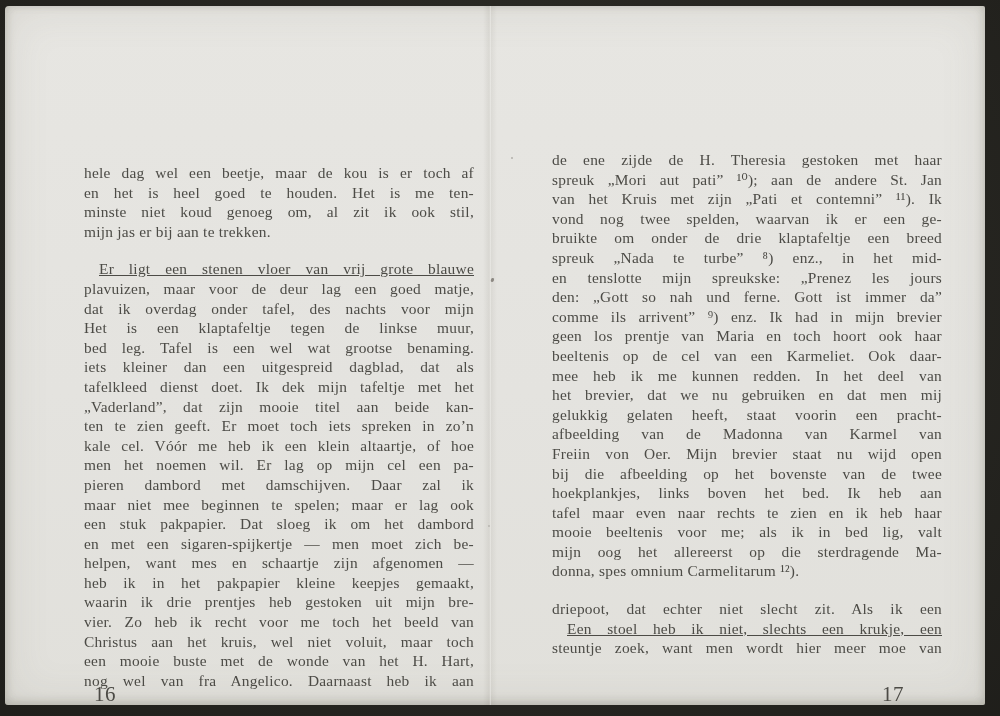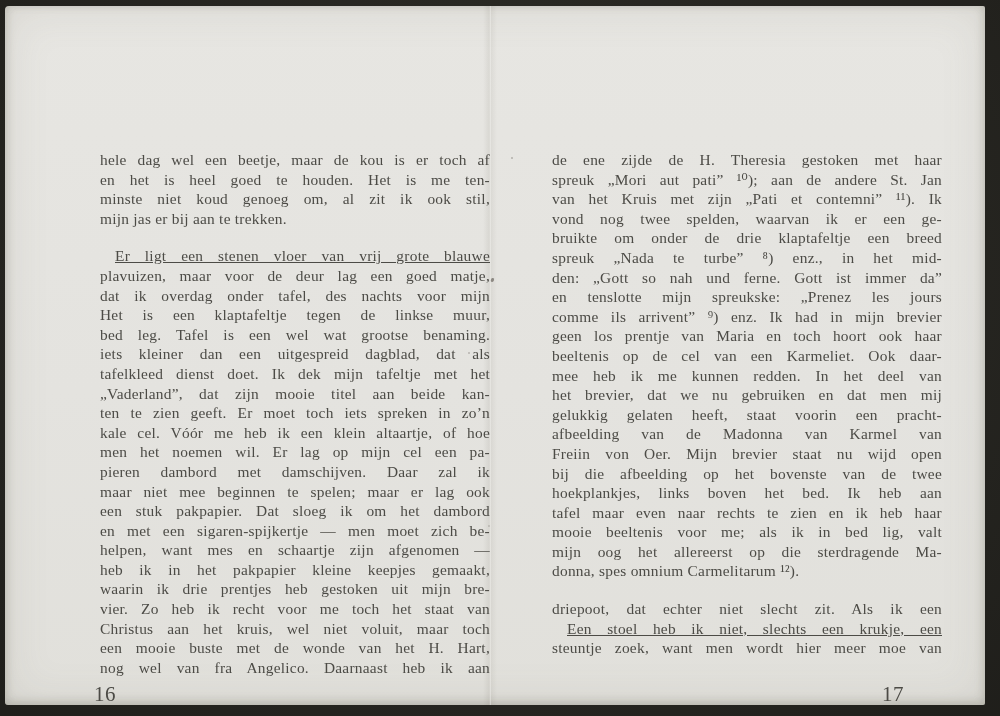--- a/index.html
+++ b/index.html
@@ -65,21 +65,21 @@
   
   .text-col {
     position: absolute;
     top: 144px;
     width: 390px;
     color: #4c4b46;
     font-size: 15.4px;
     line-height: 19.6px;
     letter-spacing: 0.25px;
   }
-  .text-col.left  { left: 95px; }
+  .text-col.left  { left: 79px; margin-top: 13px; }
   .text-col.right { left: 547px; }
 
   .para + .para { margin-top: 18px; }
 
   .line {
     text-align: justify;
     text-align-last: justify;
     white-space: normal;
   }
   .line.left-end { text-align-last: left; }
@@ -125,37 +125,37 @@
           <div class="line">ten te zien geeft. Er moet toch iets spreken in zo’n</div>
           <div class="line">kale cel. Vóór me heb ik een klein altaartje, of hoe</div>
           <div class="line">men het noemen wil. Er lag op mijn cel een pa-</div>
           <div class="line">pieren dambord met damschijven. Daar zal ik</div>
           <div class="line">maar niet mee beginnen te spelen; maar er lag ook</div>
           <div class="line">een stuk pakpapier. Dat sloeg ik om het dambord</div>
           <div class="line">en met een sigaren-spijkertje — men moet zich be-</div>
           <div class="line">helpen, want mes en schaartje zijn afgenomen —</div>
           <div class="line">heb ik in het pakpapier kleine keepjes gemaakt,</div>
           <div class="line">waarin ik drie prentjes heb gestoken uit mijn bre-</div>
-          <div class="line">vier. Zo heb ik recht voor me toch het staat van</div>
+          <div class="line">vier. Zo heb ik recht voor me toch het beeld van</div>
           <div class="line">Christus aan het kruis, wel niet voluit, maar toch</div>
           <div class="line">een mooie buste met de wonde van het H. Hart,</div>
           <div class="line">nog wel van fra Angelico. Daarnaast heb ik aan</div>
         </div>
       </div>
 
     <div class="text-col right">
         <div class="para">
           <div class="line">de ene zijde de H. Theresia gestoken met haar</div>
           <div class="line">spreuk „Mori aut pati” ¹⁰); aan de andere St. Jan</div>
           <div class="line">van het Kruis met zijn „Pati et contemni” ¹¹). Ik</div>
           <div class="line">vond nog twee spelden, waarvan ik er een ge-</div>
           <div class="line">bruikte om onder de drie klaptafeltje een breed</div>
           <div class="line">spreuk „Nada te turbe” ⁸) enz., in het mid-</div>
+          <div class="line">en tenslotte mijn spreukske: „Prenez les jours</div>
           <div class="line">den: „Gott so nah und ferne. Gott ist immer da”</div>
-          <div class="line">en tenslotte mijn spreukske: „Prenez les jours</div>
           <div class="line">comme ils arrivent” ⁹) enz. Ik had in mijn brevier</div>
           <div class="line">geen los prentje van Maria en toch hoort ook haar</div>
           <div class="line">beeltenis op de cel van een Karmeliet. Ook daar-</div>
           <div class="line">mee heb ik me kunnen redden. In het deel van</div>
           <div class="line">het brevier, dat we nu gebruiken en dat men mij</div>
           <div class="line">gelukkig gelaten heeft, staat voorin een pracht-</div>
           <div class="line">afbeelding van de Madonna van Karmel van</div>
           <div class="line">Freiin von Oer. Mijn brevier staat nu wijd open</div>
           <div class="line">bij die afbeelding op het bovenste van de twee</div>
           <div class="line">hoekplankjes, links boven het bed. Ik heb aan</div>

